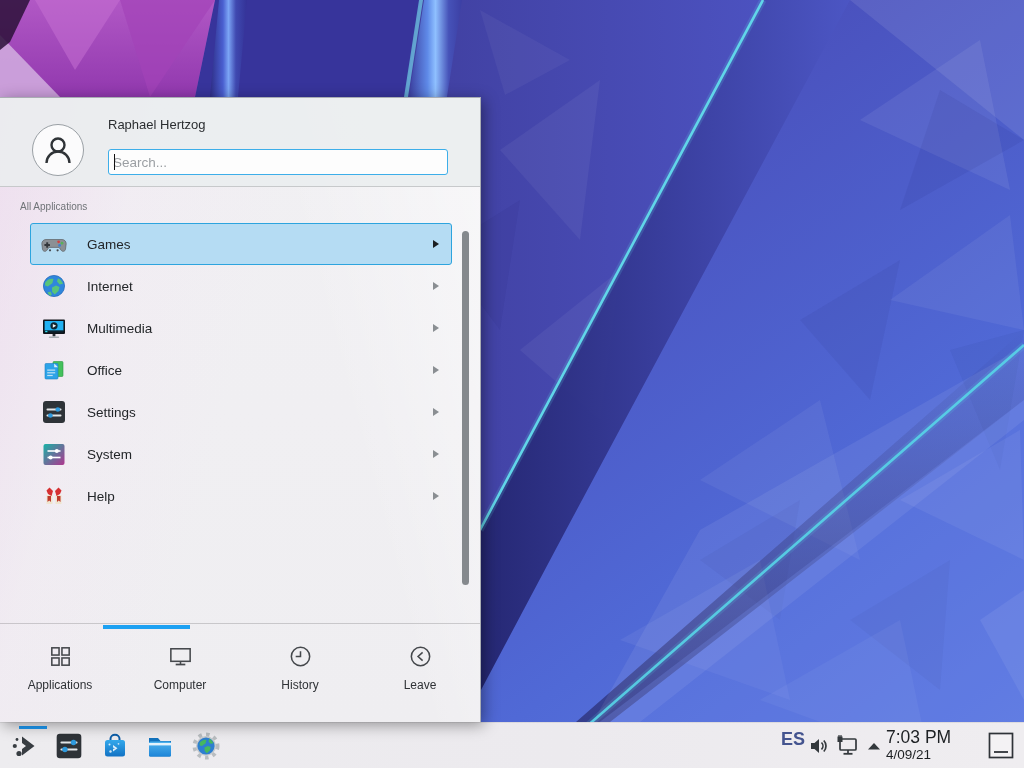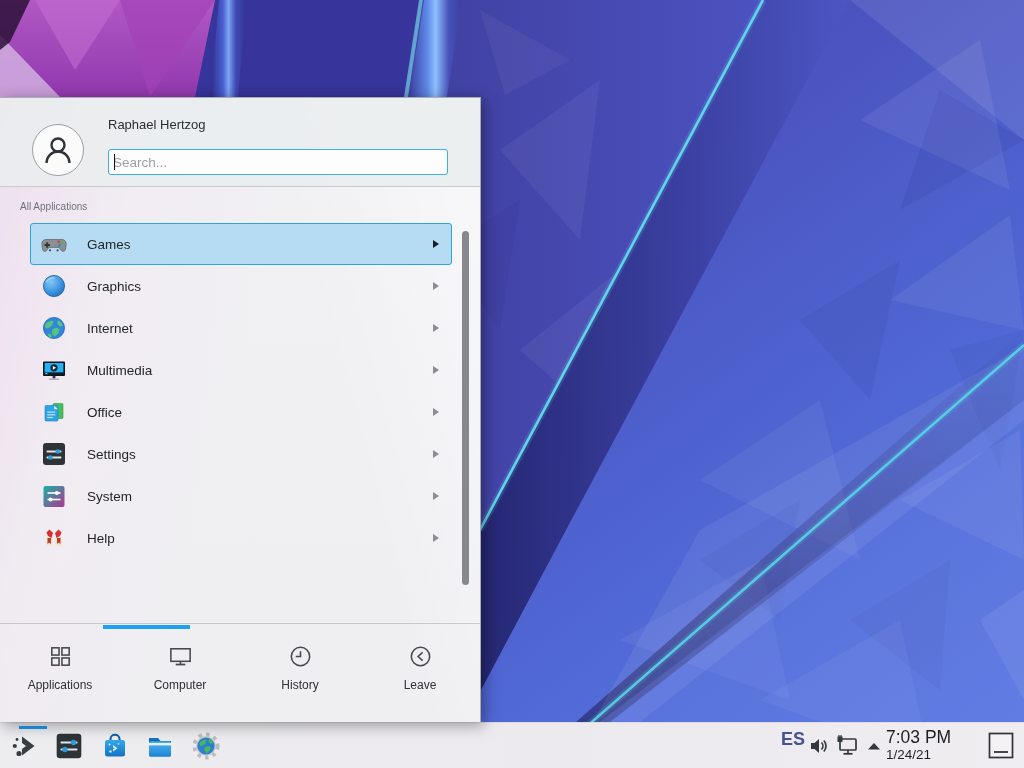--- a/index.html
+++ b/index.html
@@ -189,35 +189,20 @@
           <circle cx="18.6" cy="11.8" r="1.4" fill="#cf4343"></circle>
           <circle cx="22" cy="13.2" r="1.4" fill="#58b05a"></circle>
           <circle cx="19.6" cy="15.4" r="1.4" fill="#3f7fd0"></circle>
           <circle cx="10" cy="20.3" r="1.1" fill="#44484c"></circle>
           <circle cx="17.6" cy="20.3" r="1.1" fill="#44484c"></circle>
         </svg>
         <span class="lbl">Games</span>
         <span class="arrow"></span>
       </div>
 
-      <div class="row">
-        <svg class="ic" viewBox="0 0 28 28">
-          <defs>
-              <radialGradient id="sph" cx=".35" cy=".3" r=".8">
-            <stop offset="0" stop-color="#85c8f2"></stop>
-                <stop offset=".6" stop-color="#3f95e0"></stop>
-                <stop offset="1" stop-color="#1d6cc0"></stop>
-          </radialGradient>
-            </defs>
-          <circle cx="14" cy="14" r="10.6" fill="url(#sph)" stroke="#185ca8" stroke-width=".8"></circle>
-          <path d="M6 10 a10.6 10.6 0 0 1 9-4" fill="none" stroke="#b8e0f8" stroke-width="1.2" opacity=".7"></path>
-        </svg>
-        <span class="lbl">Graphics</span>
-        <span class="arrow"></span>
-      </div>
 
       <div class="row">
         <svg class="ic" viewBox="0 0 28 28">
           <circle cx="14" cy="14" r="10.6" fill="#2f86dc" stroke="#1c64b4" stroke-width=".7"></circle>
           <path d="M5 11 c2-3.5 6-5 8.5-4 l-1.2 4.2 -4.5 3.2 -2.6-.8 z" fill="#58c47a"></path>
           <path d="M12 15.5 l4-2 3.5 1.5 -1 4 -3.7 3.6 -2.6-2.6 z" fill="#58c47a"></path>
           <path d="M18 6.2 c2.4 1.2 4.2 3.2 5 5.6 l-3.4.6 -2.6-2.8 z" fill="#58c47a"></path>
           <path d="M7.5 20.5 l3-1 1.4 2.8 -1.6 1.6 c-1.1-.8-2.1-2-2.8-3.4 z" fill="#58c47a"></path>
         </svg>
         <span class="lbl">Internet</span>
@@ -427,21 +412,21 @@
     </div>
 
     <div class="tray-ic" style="left:866px;top:17px;">
       <svg width="16" height="12" viewBox="0 0 16 12">
         <polygon points="2,9.5 8,3 14,9.5" fill="#33383c"></polygon>
       </svg>
     </div>
 
     <div class="clock">
       <div class="time">7:03 PM</div>
-      <div class="date">1/24/21</div>
+      <div class="date">4/09/21</div>
     </div>
 
     <div class="show-desktop">
       <svg width="26" height="27" viewBox="0 0 26 27">
         <rect x="1.5" y="1.5" width="23" height="24" fill="rgba(255,255,255,.3)" stroke="#2f3338" stroke-width="1.7"></rect>
         <line x1="6" y1="20" x2="20" y2="20" stroke="#2f3338" stroke-width="1.8"></line>
       </svg>
     </div>
   </div>
 

